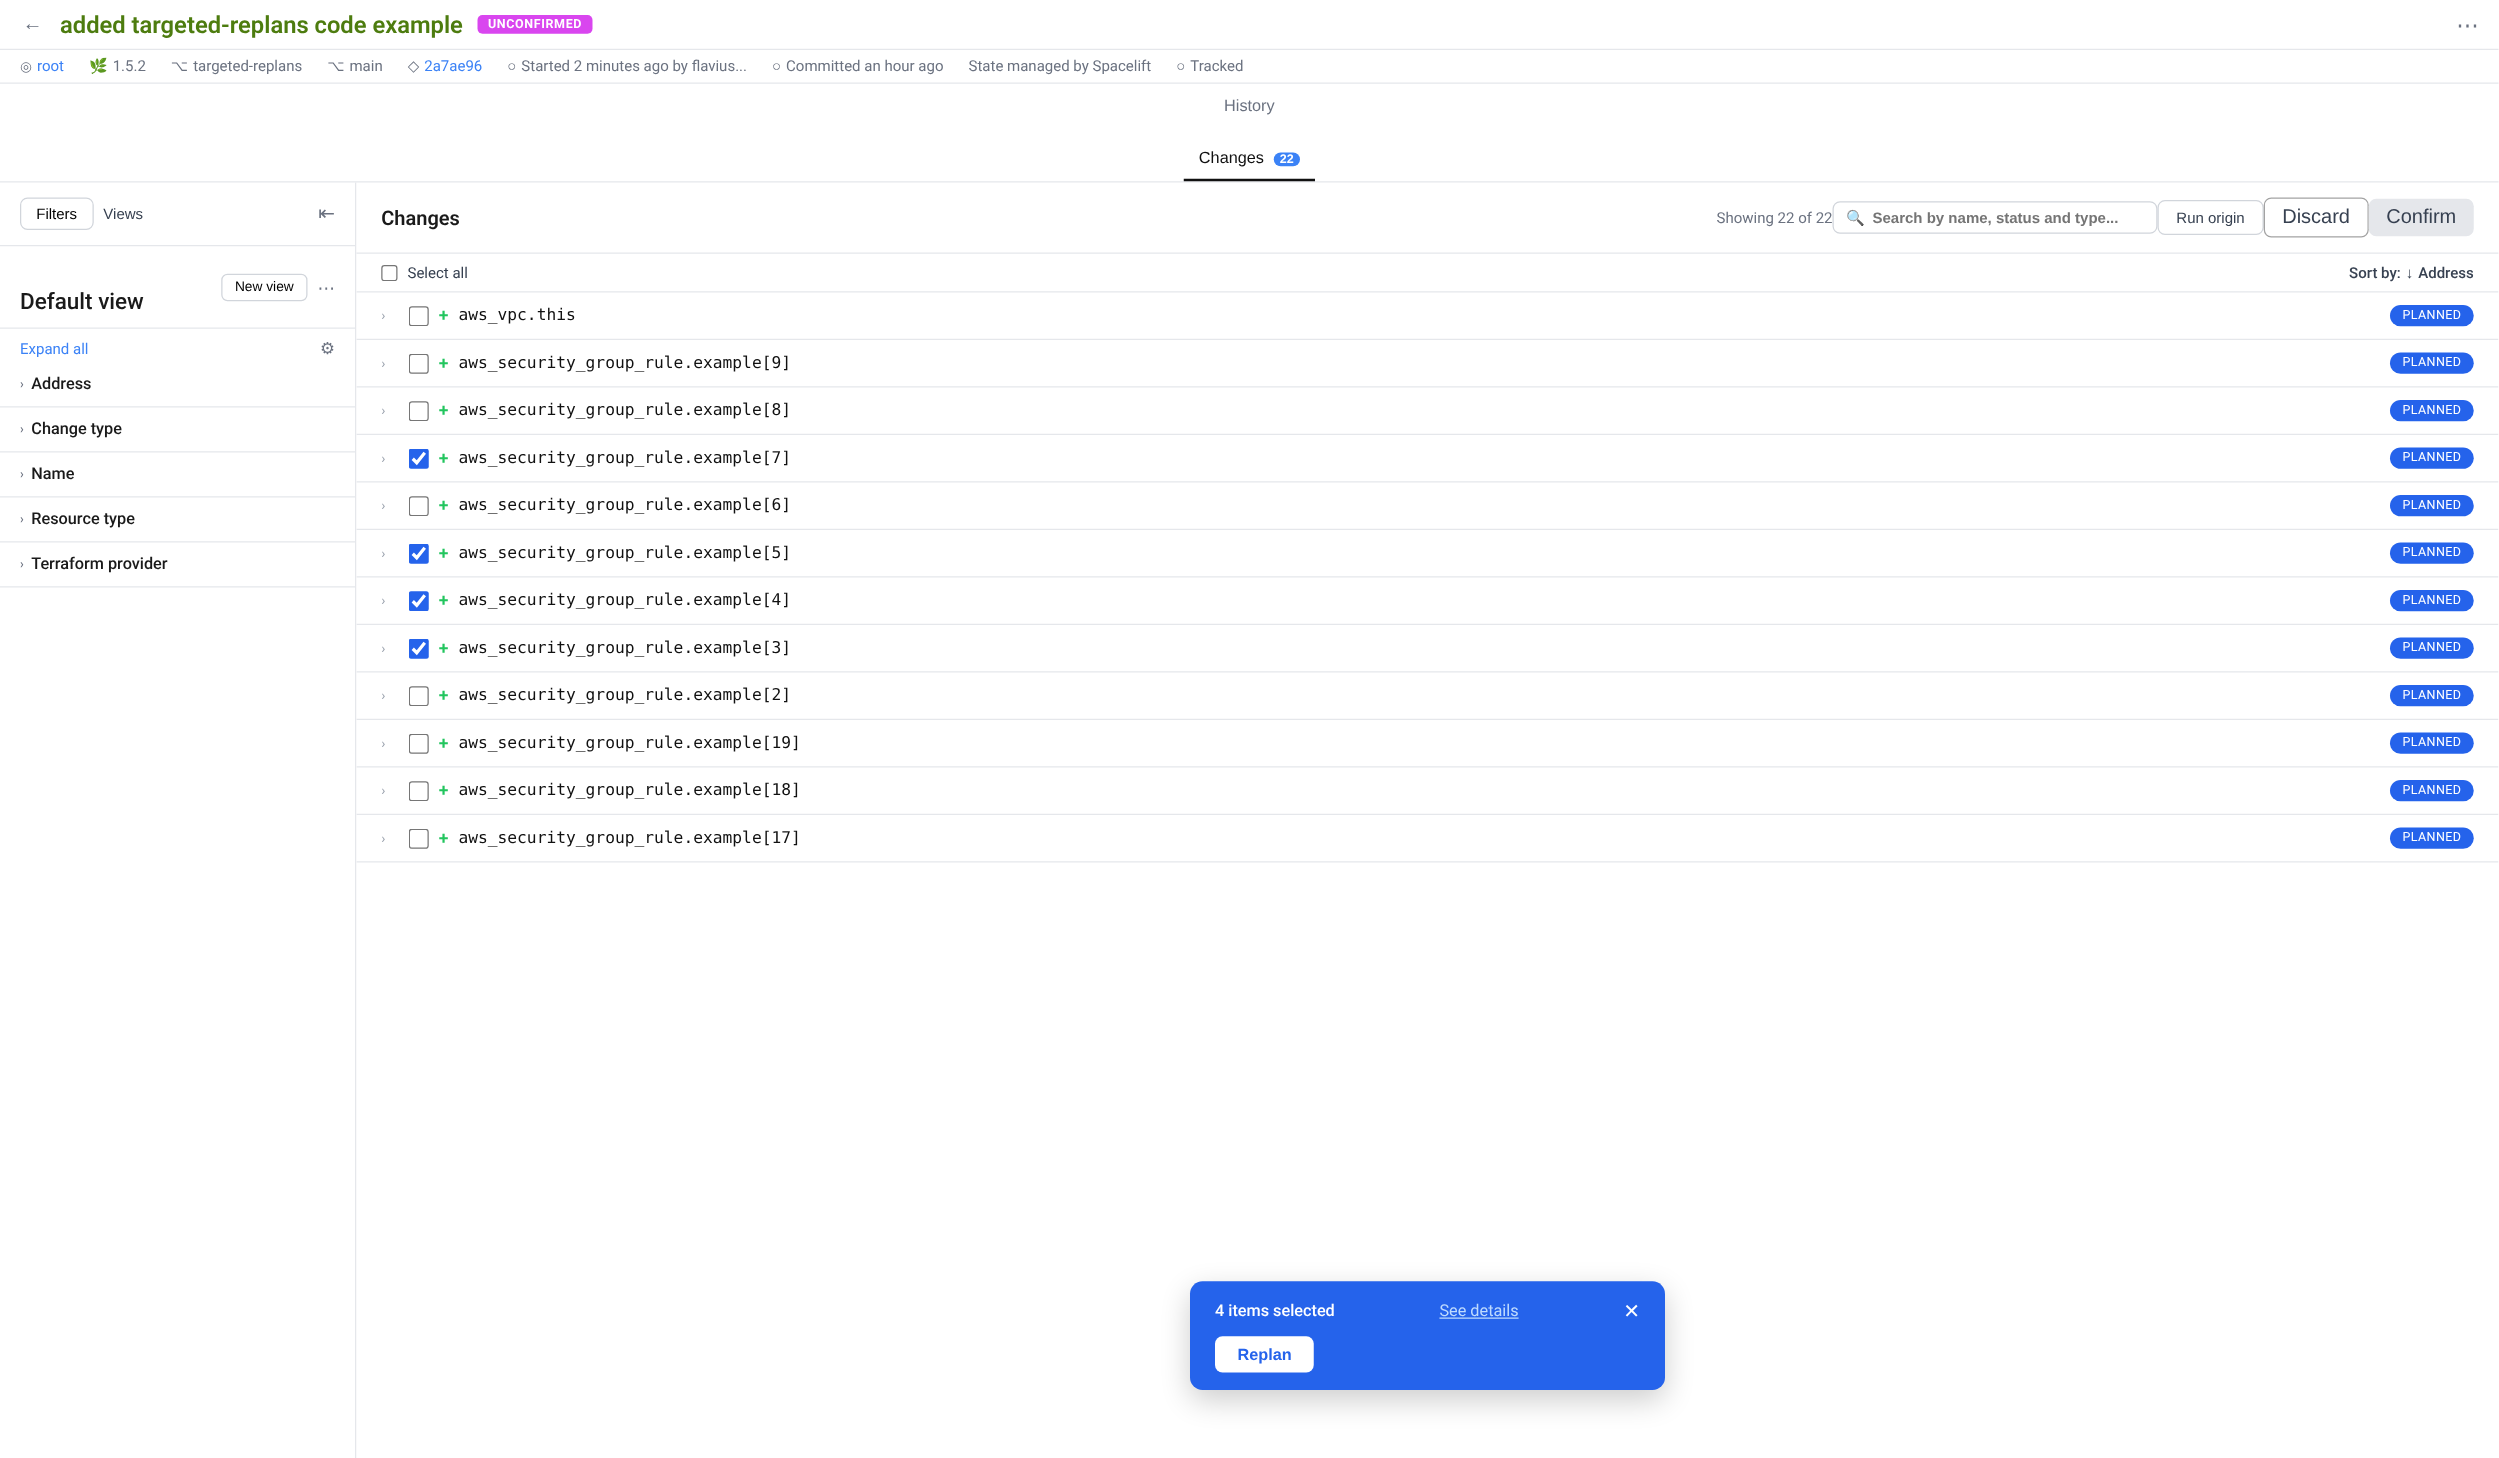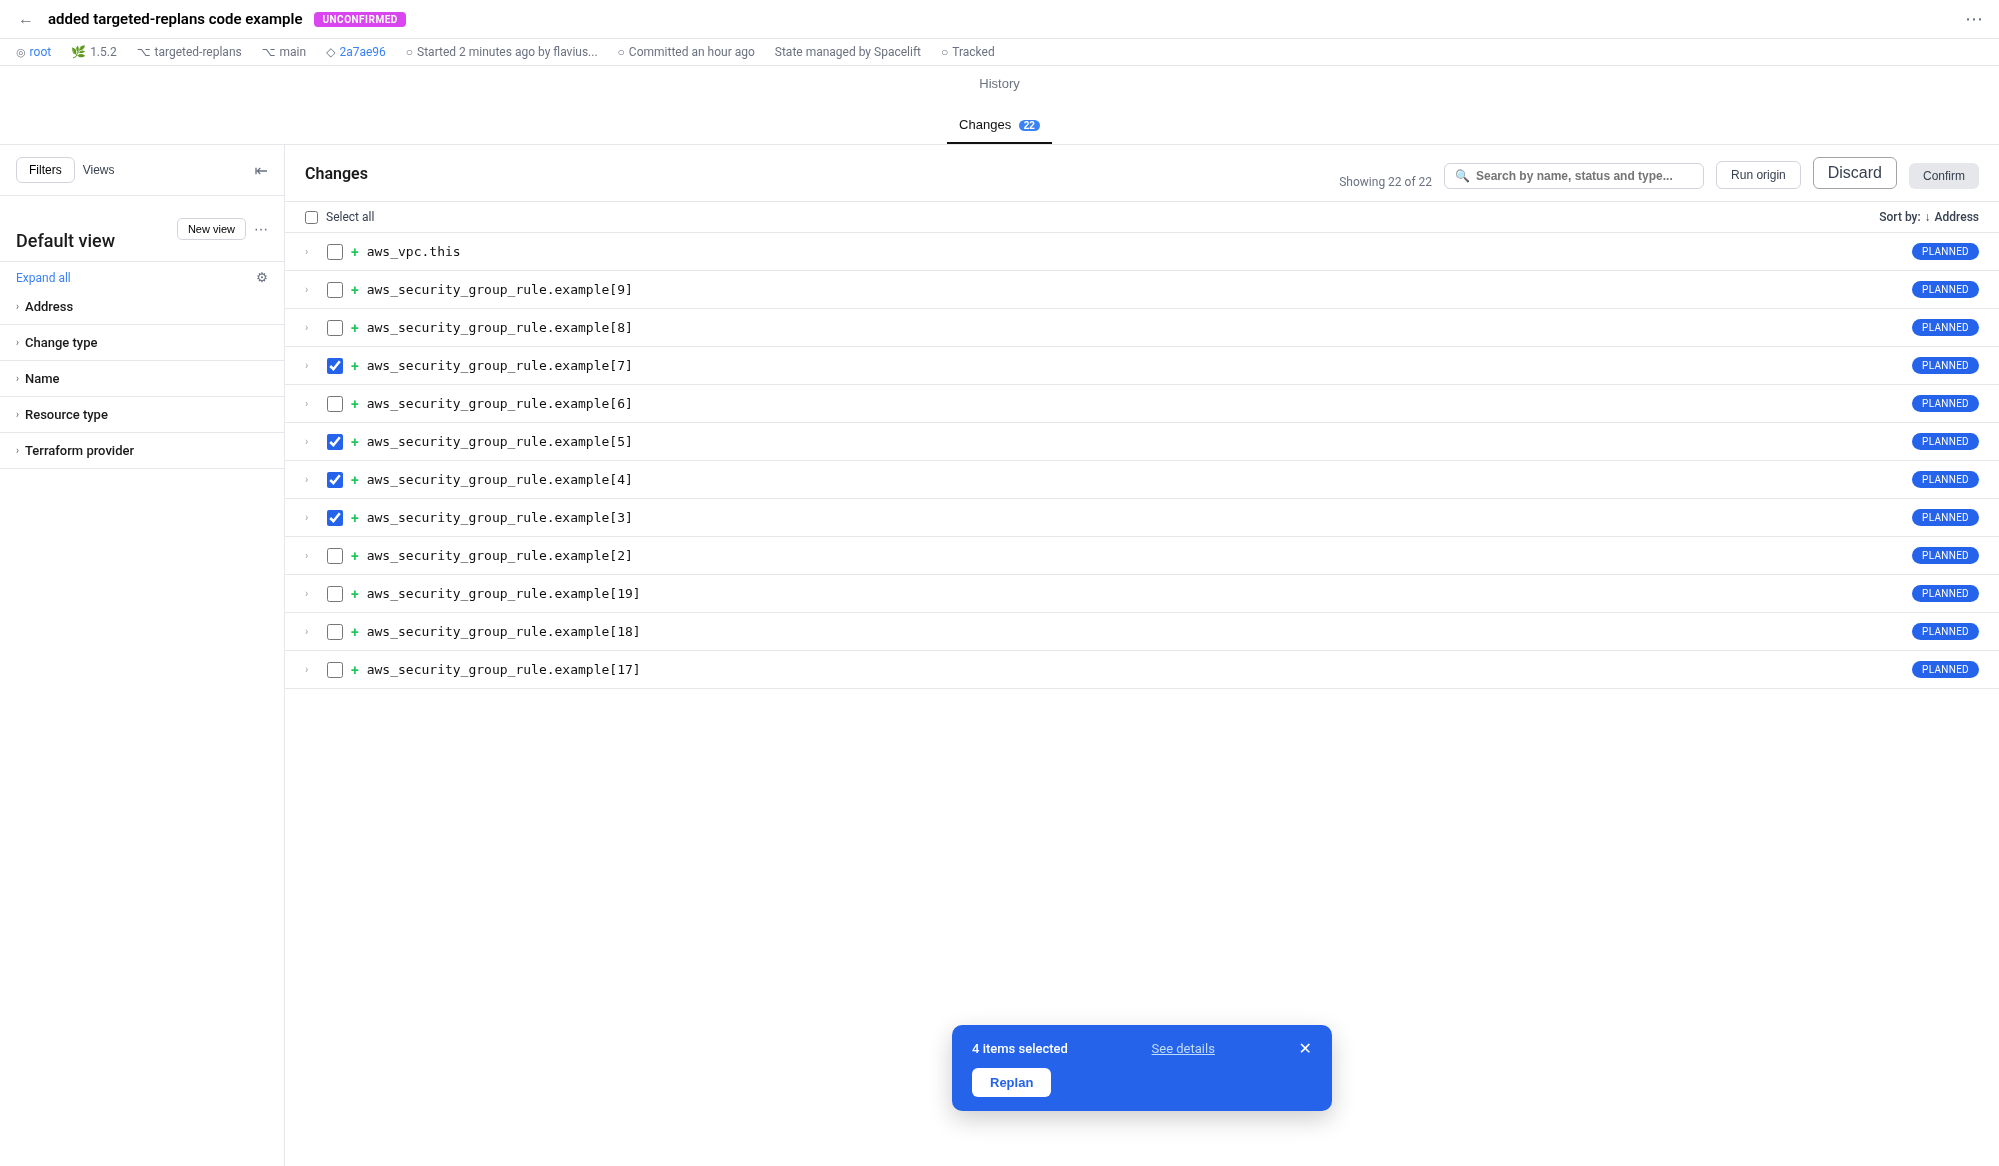--- a/index.html
+++ b/index.html
@@ -1,21 +1,21 @@
 <!DOCTYPE html>
 <html><head>
   <meta charset="utf-8">
   <style>
     * { box-sizing: border-box; margin: 0; padding: 0; }
     body { font-family: -apple-system, BlinkMacSystemFont, 'Segoe UI', Roboto, sans-serif; font-size: 13px; color: #1a1a1a; background: #fff; }
 
     
     .top-bar { display: flex; align-items: center; padding: 8px 16px; border-bottom: 1px solid #e5e7eb; gap: 12px; }
     .back-btn { background: none; border: none; cursor: pointer; color: #6b7280; font-size: 16px; padding: 2px; }
-    .page-title { font-size: 15px; font-weight: 600; color: #000000; }
+    .page-title { font-size: 19px; font-weight: 600; color: #4d7c0f; }
     .unconfirmed-badge { background: #d946ef; color: #fff; font-size: 10px; font-weight: 700; padding: 2px 8px; border-radius: 4px; letter-spacing: 0.5px; }
     .top-bar-spacer { flex: 1; }
     .top-bar-more { background: none; border: none; cursor: pointer; color: #6b7280; font-size: 18px; }
 
     
     .meta-bar { display: flex; align-items: center; padding: 6px 16px; border-bottom: 1px solid #e5e7eb; gap: 20px; font-size: 12px; color: #6b7280; }
     .meta-item { display: flex; align-items: center; gap: 4px; }
     .meta-item a { color: #3b82f6; text-decoration: none; }
     .meta-icon { font-size: 11px; }
 
@@ -47,28 +47,28 @@
     .gear-btn { background: none; border: none; cursor: pointer; color: #6b7280; }
 
     .filter-section { border-bottom: 1px solid #e5e7eb; }
     .filter-section-header { display: flex; align-items: center; gap: 6px; padding: 10px 16px; cursor: pointer; font-size: 13px; font-weight: 500; }
     .chevron { color: #6b7280; font-size: 10px; }
 
     
     .content-area { flex: 1; display: flex; flex-direction: column; overflow: hidden; }
     .content-header { display: flex; align-items: center; justify-content: space-between; padding: 12px 20px; border-bottom: 1px solid #e5e7eb; }
     .changes-title { font-size: 16px; font-weight: 600; }
-    .content-header-right { display: flex; align-items: flex-end; gap: 12px; }
+    .content-header-right { display: flex; align-items: center; }
     .showing-text { font-size: 12px; color: #6b7280; }
     .search-box { display: flex; align-items: center; gap: 6px; border: 1px solid #d1d5db; border-radius: 6px; padding: 5px 10px; width: 260px; background: #fff; }
     .search-box input { border: none; outline: none; font-size: 12px; flex: 1; color: #374151; font-weight: bold; }
     .search-icon { color: #9ca3af; font-size: 12px; }
     .run-origin-btn { padding: 6px 14px; border: 1px solid #d1d5db; border-radius: 6px; font-size: 12px; cursor: pointer; background: #fff; color: #374151; font-weight: 500; }
     .discard-btn { padding: 6px 14px; border: 1px solid #a3a3a3; border-radius: 6px; font-size: 16px; cursor: pointer; background: #fff; color: #374151; font-weight: 500; }
-    .confirm-btn { padding: 6px 14px; border: none; border-radius: 6px; font-size: 12px; cursor: pointer; background: #e5e7eb; color: #374151; font-weight: 500; }
+    .confirm-btn { padding: 6px 14px; border: none; border-radius: 6px; font-size: 16px; cursor: pointer; background: #e5e7eb; color: #374151; font-weight: 500; }
 
     
     .table-area { flex: 1; overflow-y: auto; position: relative; }
     .table-header-row { display: flex; align-items: center; padding: 8px 20px; border-bottom: 1px solid #e5e7eb; }
     .select-all-label { display: flex; align-items: center; gap: 8px; font-size: 12px; color: #374151; cursor: pointer; }
     .sort-label { margin-left: auto; font-size: 12px; color: #374151; display: flex; align-items: center; gap: 4px; }
     .sort-label span { font-weight: 500; }
 
     .resource-row { display: flex; align-items: center; padding: 10px 20px; border-bottom: 1px solid #e5e7eb; gap: 8px; }
     .expand-chevron { color: #9ca3af; font-size: 11px; cursor: pointer; width: 14px; }

